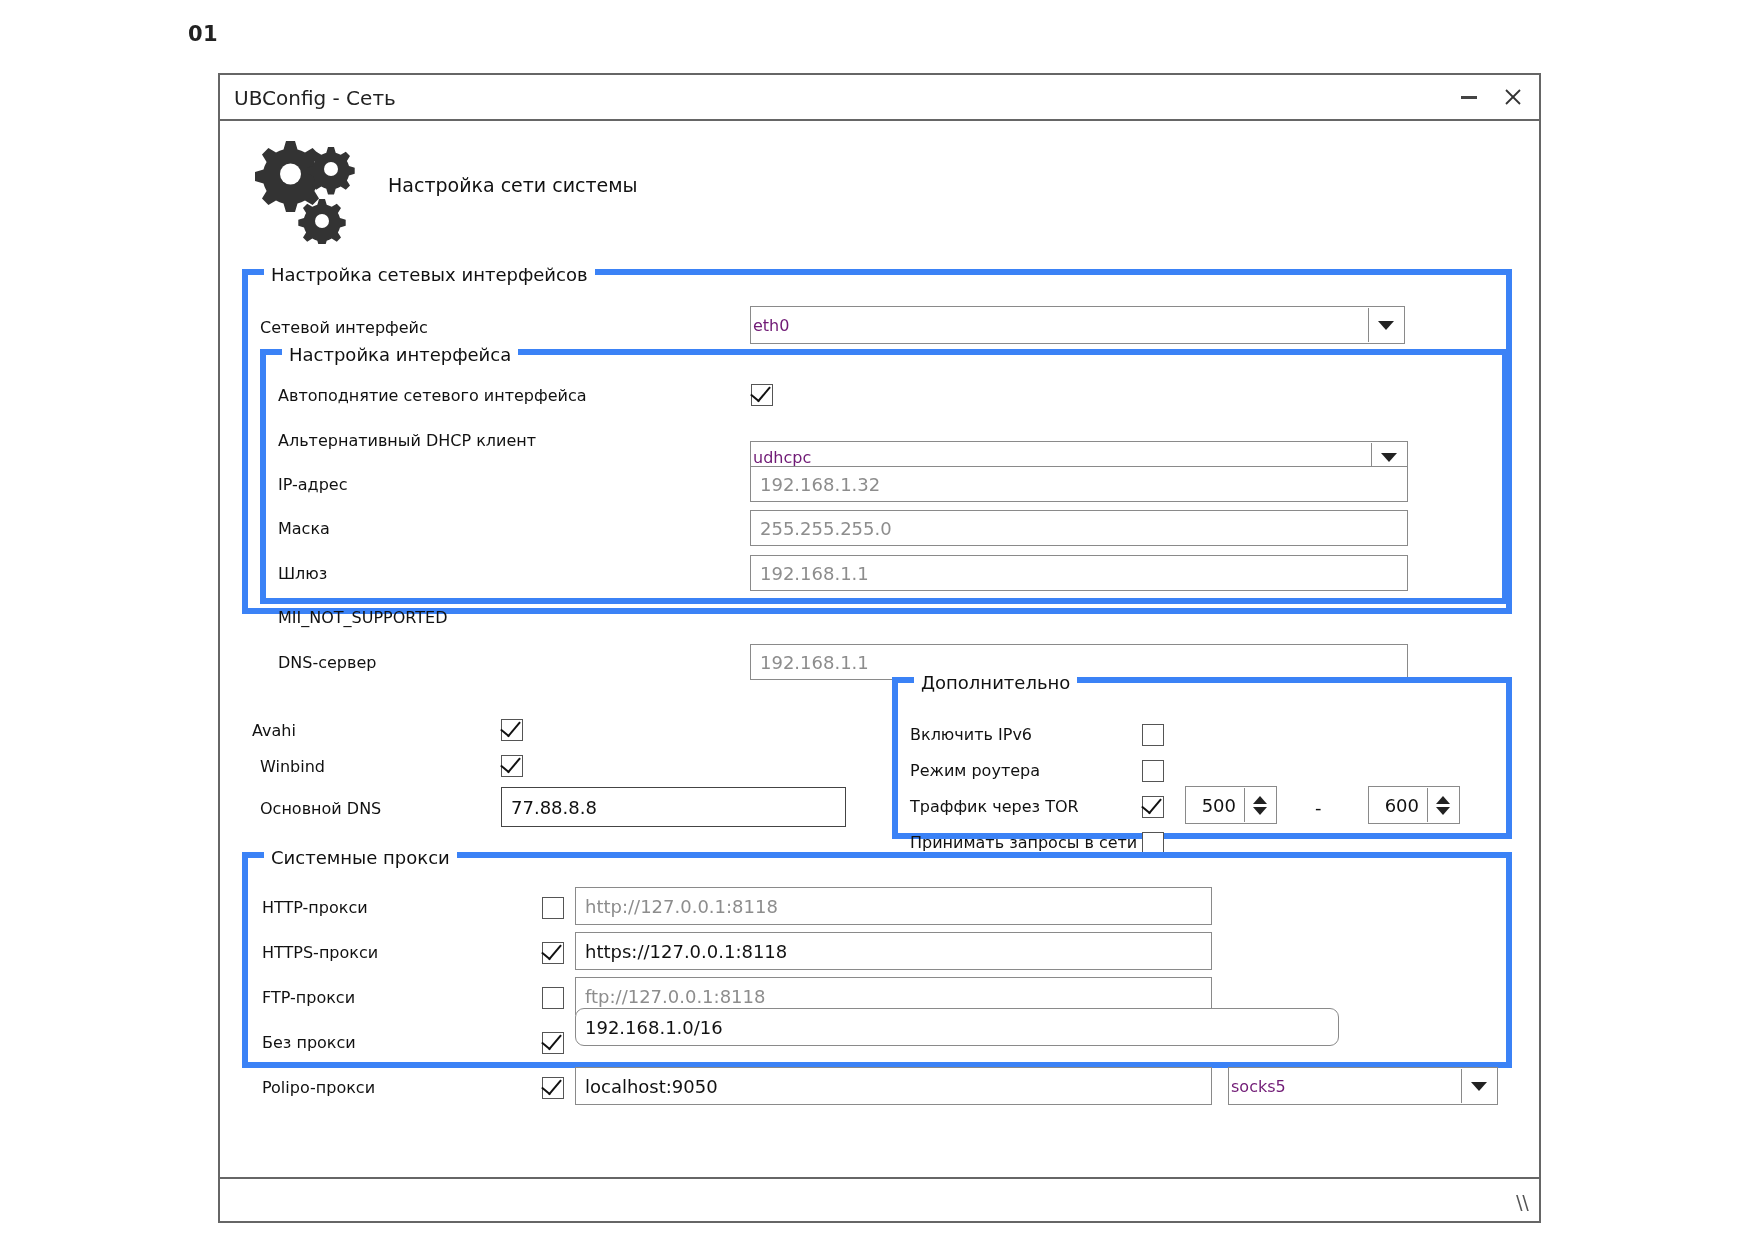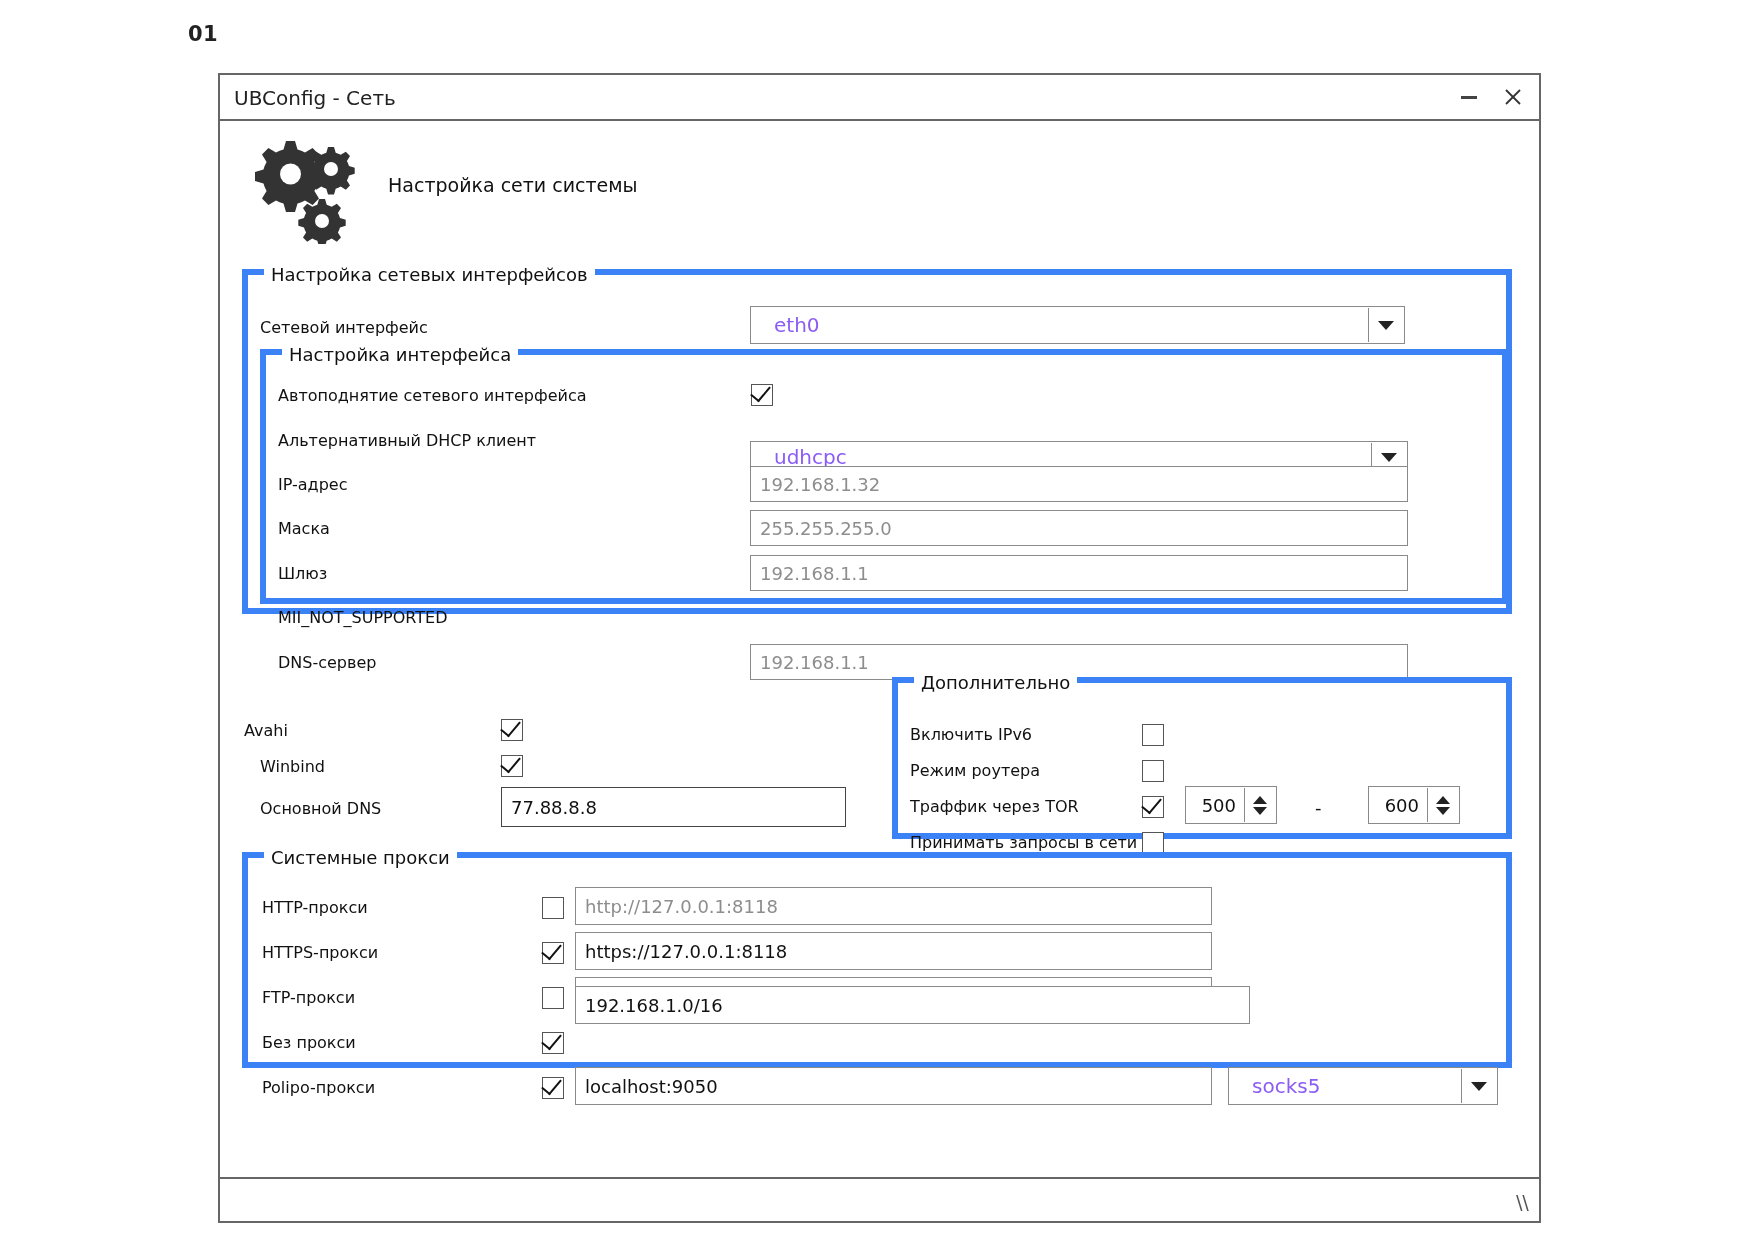--- a/index.html
+++ b/index.html
@@ -132,23 +132,23 @@
   .field.placeholder { color: #8d8d8d; }
   .field.readonly { background: #dcdcdc; color: #555; border-color: #9a9a9a; }
 
   .combo {
     position: absolute;
     border: 1px solid #8a8a8a;
     background: #fff;
     box-sizing: border-box;
     display: flex;
     align-items: center;
-    font-size: 20px;
-    color: #8b5cf6;
-    padding-left: 23px;
+    font-size: 16px;
+    color: #701a75;
+    padding-left: 2px;
   }
   .combo .arrowbox {
     position: absolute;
     right: 1px;
     top: 1px;
     bottom: 1px;
     width: 34px;
     border-left: 1px solid #8a8a8a;
     background: #fff;
     display: flex;
@@ -316,21 +316,21 @@
     <div class="field placeholder" style="left:530px; top:389px; width:658px; height:36px;">255.255.255.0</div>
 
     <div class="lbl" style="left:58px; top:443px;">Шлюз</div>
     <div class="field placeholder" style="left:530px; top:434px; width:658px; height:36px;">192.168.1.1</div>
 
     <div class="lbl" style="left:58px; top:487px;">MII_NOT_SUPPORTED</div>
 
     <div class="lbl" style="left:58px; top:532px;">DNS-сервер</div>
     <div class="field placeholder" style="left:530px; top:523px; width:658px; height:36px;">192.168.1.1</div>
 
-    <div class="lbl" style="left:24px; top:600px;">Avahi</div>
+    <div class="lbl" style="left:32px; top:600px;">Avahi</div>
     <div class="checkbox checked" style="left:281px; top:598px;"></div>
     <div class="lbl" style="left:40px; top:636px;">Winbind</div>
     <div class="checkbox checked" style="left:281px; top:634px;"></div>
     <div class="lbl" style="left:40px; top:678px;">Основной DNS</div>
     <div class="field" style="left:281px; top:666px; width:345px; height:40px; border-color:#444;">77.88.8.8</div>
 
     <div class="group" style="left:672px; top:556px; width:620px; height:162px;">
       <span class="legend">Дополнительно</span>
     </div>
     <div class="lbl" style="left:690px; top:604px;">Включить IPv6</div>
@@ -368,21 +368,21 @@
     <div class="lbl" style="left:42px; top:822px;">HTTPS-прокси</div>
     <div class="checkbox checked" style="left:322px; top:821px;"></div>
     <div class="field" style="left:355px; top:811px; width:637px; height:38px;">https://127.0.0.1:8118</div>
 
     <div class="lbl" style="left:42px; top:867px;">FTP-прокси</div>
     <div class="checkbox" style="left:322px; top:866px;"></div>
     <div class="field placeholder" style="left:355px; top:856px; width:637px; height:38px;">ftp://127.0.0.1:8118</div>
 
     <div class="lbl" style="left:42px; top:912px;">Без прокси</div>
     <div class="checkbox checked" style="left:322px; top:911px;"></div>
-    <div class="field" style="left:355px; top:865px; width:675px; height:38px;">192.168.1.0/16</div>
+    <div class="field" style="left:355px; top:887px; width:764px; height:38px;border-radius:9px;">192.168.1.0/16</div>
 
     <div class="lbl" style="left:42px; top:957px;">Polipo-прокси</div>
     <div class="checkbox checked" style="left:322px; top:956px;"></div>
     <div class="field" style="left:355px; top:946px; width:637px; height:38px;">localhost:9050</div>
     <div class="combo" style="left:1008px; top:946px; width:270px; height:38px;">
       <span>socks5</span>
       <span class="arrowbox">
           <span class="caret-down"></span>
         </span>
     </div>

